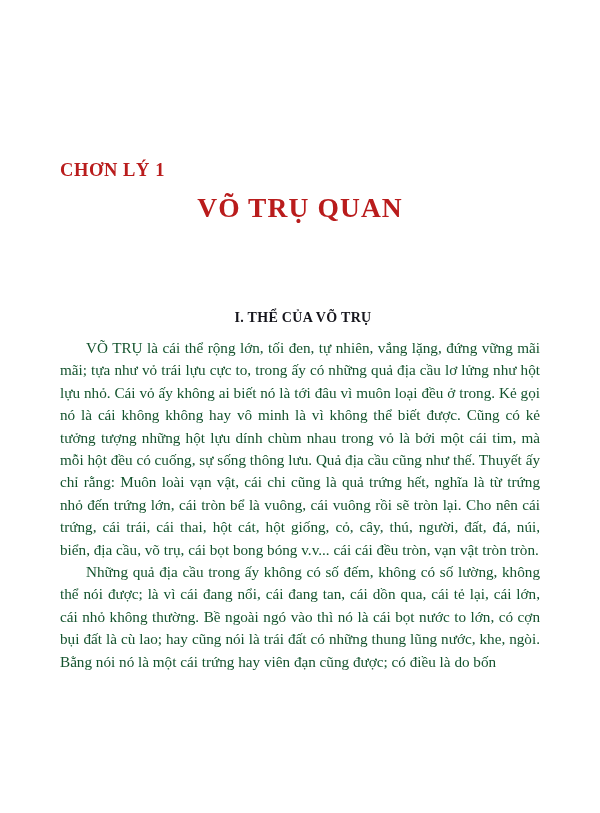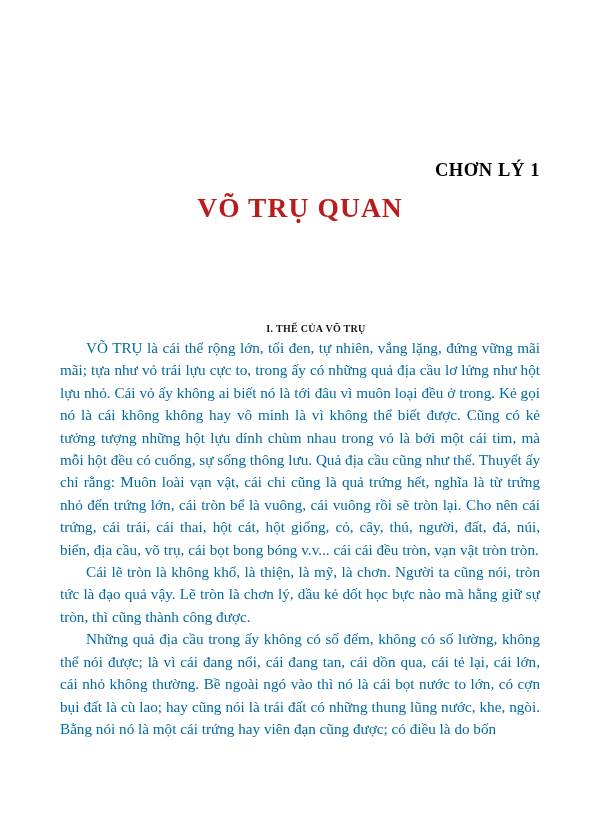--- a/index.html
+++ b/index.html
@@ -31,26 +31,26 @@
     left: 60px;
     top: 0;
     width: 480px;
   }
 
   
 
   .chapter-label {
     margin: 0;
     padding: 0;
-    text-align: right;
+    text-align: left;
     font-family: "Liberation Serif", "DejaVu Serif", serif;
     font-weight: 700;
     font-size: 18.5px;
     letter-spacing: 0.6px;
-    color: #000000;
+    color: #b91c1c;
     position: absolute;
     left: 0;
     top: 160px;
     width: 480px;
   }
 
   .chapter-title {
     margin: 0;
     padding: 0;
     text-align: center;
@@ -59,26 +59,26 @@
     font-size: 27.5px;
     letter-spacing: 1.1px;
     color: #b91c1c;
     position: absolute;
     left: 0;
     top: 192px;
     width: 480px;
   }
 
   .section-heading {
-    margin: 16px;
+    margin: 3px;
     padding: 0;
     text-align: center;
     font-family: "Liberation Serif", "DejaVu Serif", serif;
     font-weight: 700;
-    font-size: 10px;
+    font-size: 14px;
     letter-spacing: 0.3px;
     color: #16161d;
     position: absolute;
     left: 0;
     top: 307px;
     width: 480px;
   }
 
   
 
@@ -90,21 +90,21 @@
   }
 
   .para {
     margin: 0 0 0 0;
     padding: 0;
     text-indent: 26px;
     text-align: justify;
     text-justify: inter-word;
     font-size: 15.2px;
     line-height: 22.4px;
-    color: #0369a1;
+    color: #14532d;
     hyphens: none;
   }
 
   .para + .para {
     margin-top: 0;
   }
 </style>
 </head>
 <body>
 
@@ -112,18 +112,17 @@
   <div class="page-body">
 
     <h2 class="chapter-label">CHƠN LÝ 1</h2>
 
     <h1 class="chapter-title">VÕ TRỤ QUAN</h1>
 
     <h3 class="section-heading">I. THỂ CỦA VÕ TRỤ</h3>
 
     <div class="body-text">
       <p class="para">VÕ TRỤ là cái thể rộng lớn, tối đen, tự nhiên, vắng lặng, đứng vững mãi mãi; tựa như vỏ trái lựu cực to, trong ấy có những quả địa cầu lơ lửng như hột lựu nhỏ. Cái vỏ ấy không ai biết nó là tới đâu vì muôn loại đều ở trong. Kẻ gọi nó là cái không không hay vô minh là vì không thể biết được. Cũng có kẻ tưởng tượng những hột lựu dính chùm nhau trong vỏ là bởi một cái tim, mà mỗi hột đều có cuống, sự sống thông lưu. Quả địa cầu cũng như thế. Thuyết ấy chỉ rằng: Muôn loài vạn vật, cái chi cũng là quả trứng hết, nghĩa là từ trứng nhỏ đến trứng lớn, cái tròn bể là vuông, cái vuông rồi sẽ tròn lại. Cho nên cái trứng, cái trái, cái thai, hột cát, hột giống, cỏ, cây, thú, người, đất, đá, núi, biển, địa cầu, võ trụ, cái bọt bong bóng v.v... cái cái đều tròn, vạn vật tròn tròn.</p>
-      <p class="para">Cái lẽ tròn là không khổ, là thiện, là mỹ, là chơn. Người ta cũng nói, tròn tức là đạo quả vậy. Lẽ tròn là chơn lý, dầu kẻ dốt học bực nào mà hằng giữ sự tròn, thì cũng thành công được.</p>
       <p class="para">Những quả địa cầu trong ấy không có số đếm, không có số lường, không thể nói được; là vì cái đang nổi, cái đang tan, cái dồn qua, cái tẻ lại, cái lớn, cái nhỏ không thường. Bề ngoài ngó vào thì nó là cái bọt nước to lớn, có cợn bụi đất là cù lao; hay cũng nói là trái đất có những thung lũng nước, khe, ngòi. Bằng nói nó là một cái trứng hay viên đạn cũng được; có điều là do bốn</p>
     </div>
 
   </div>
 </div>
 
 </body></html>

